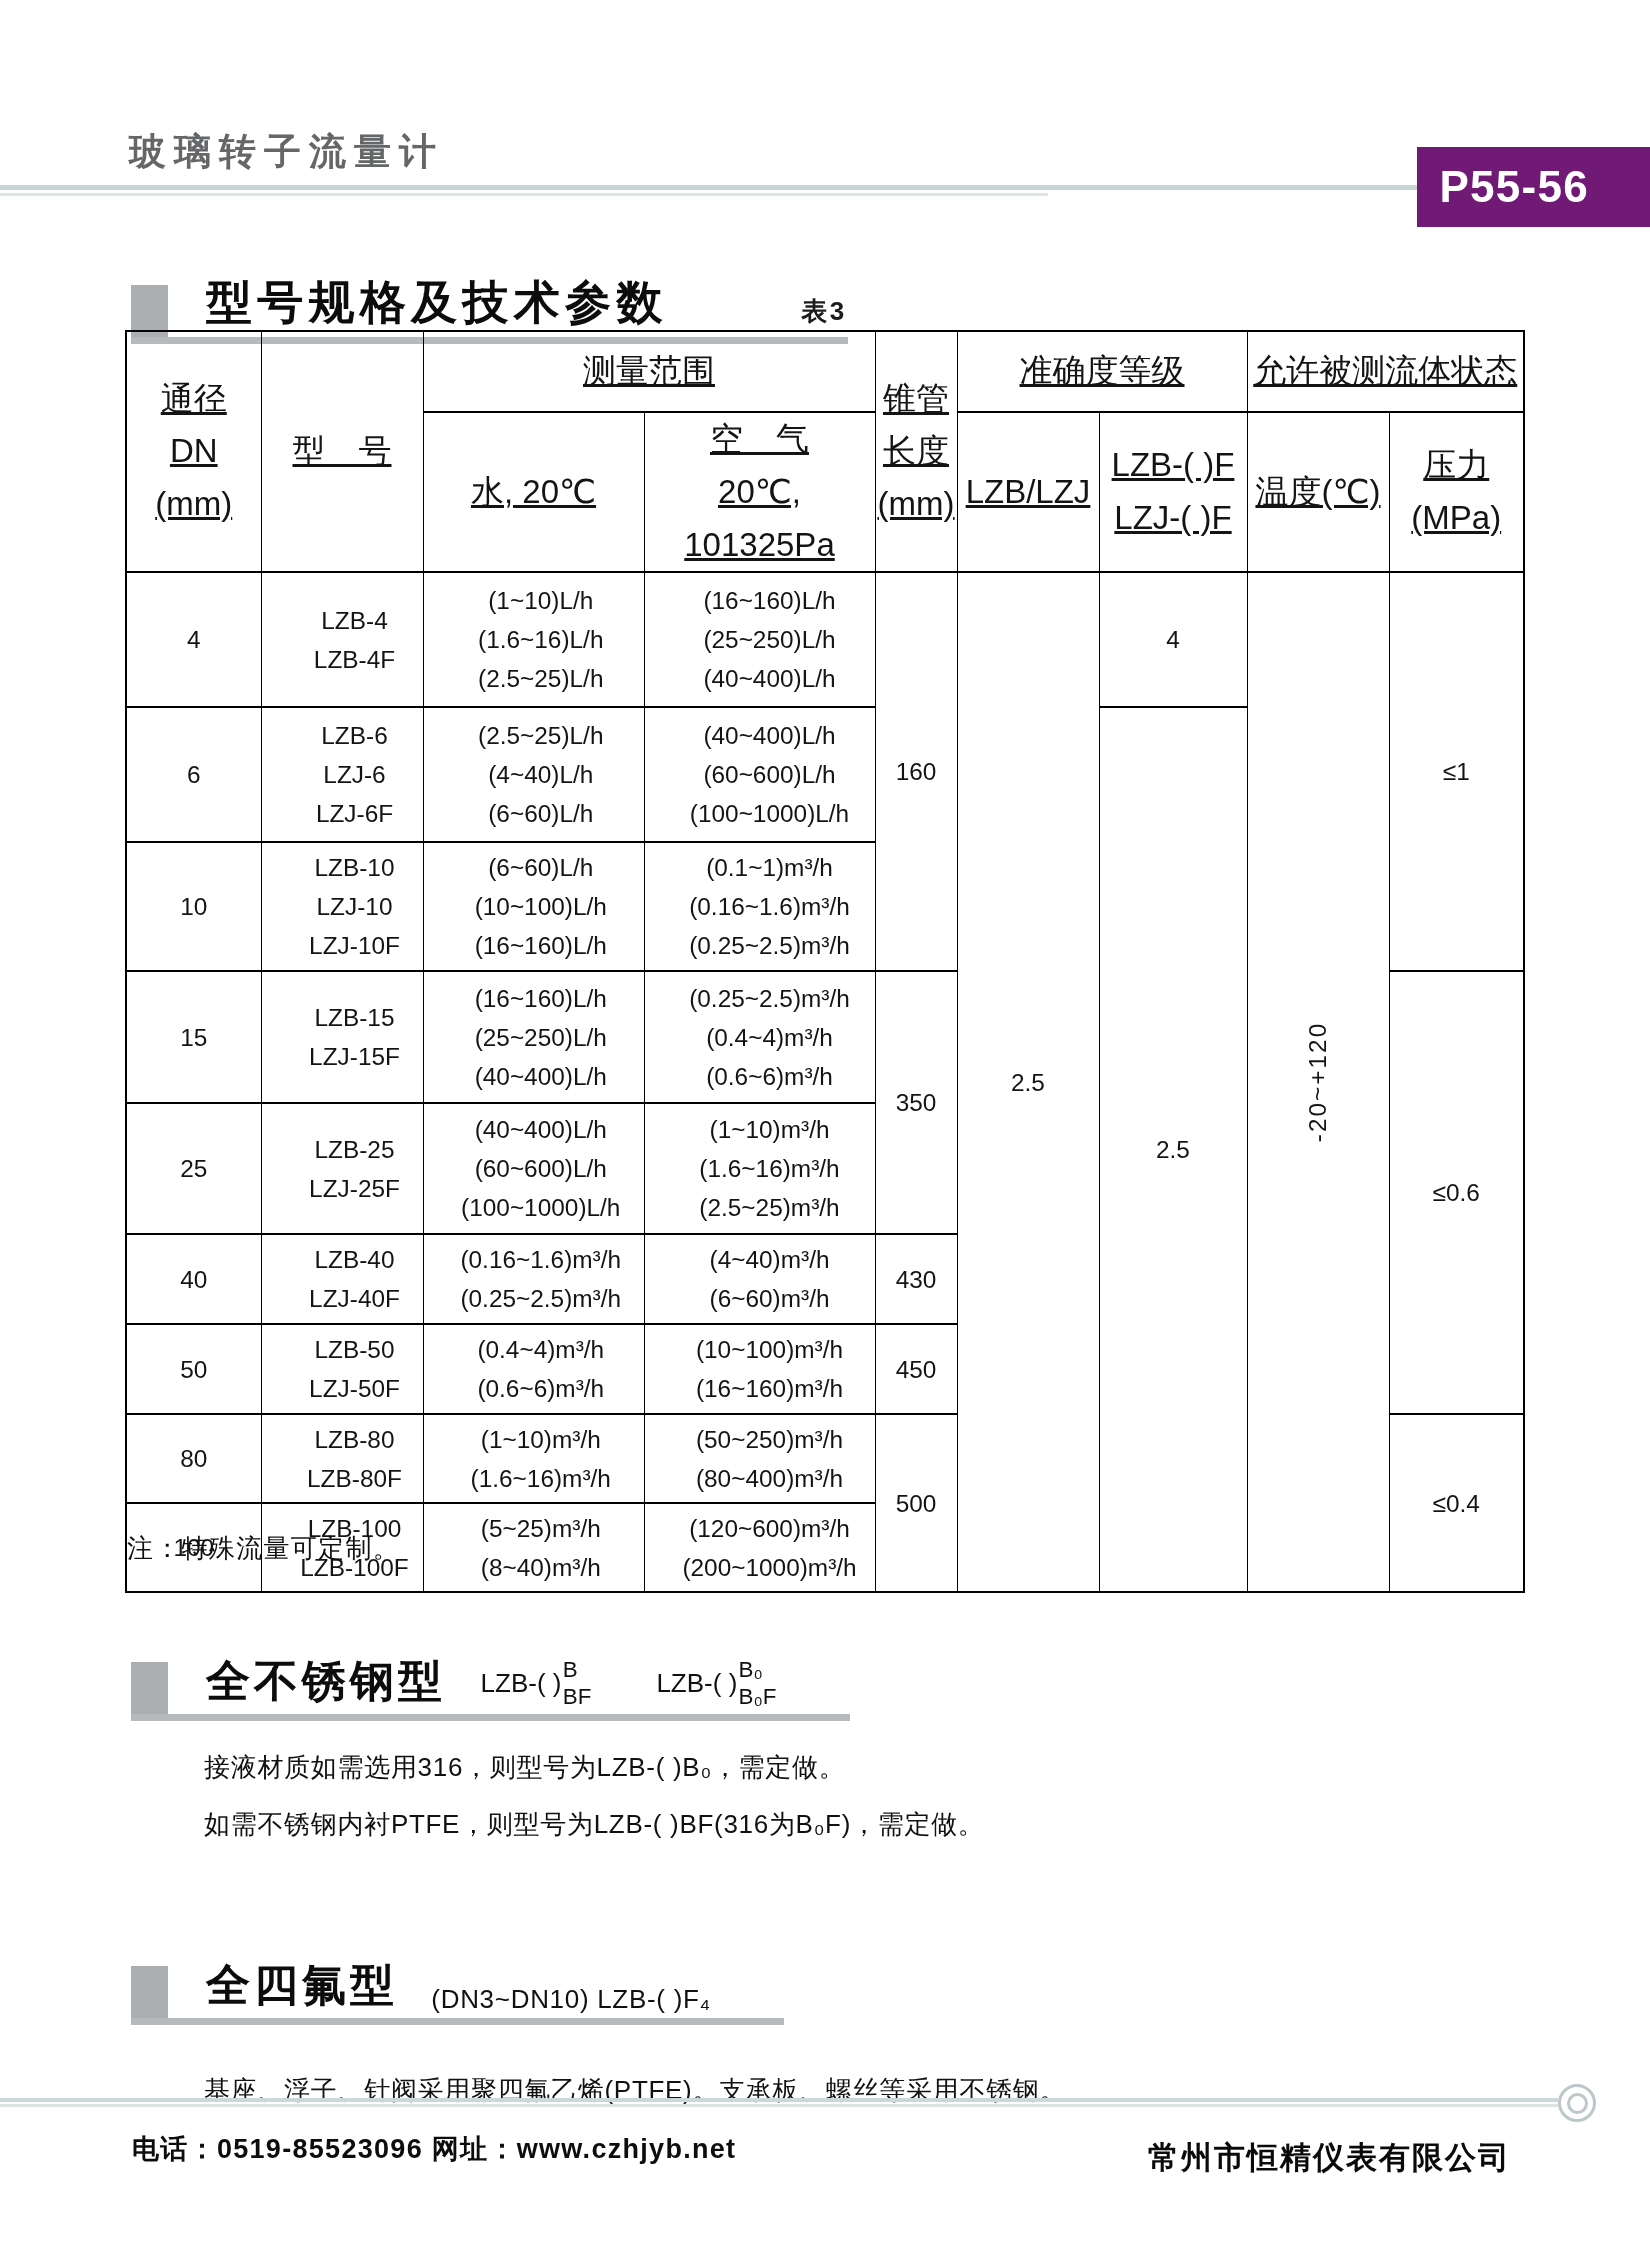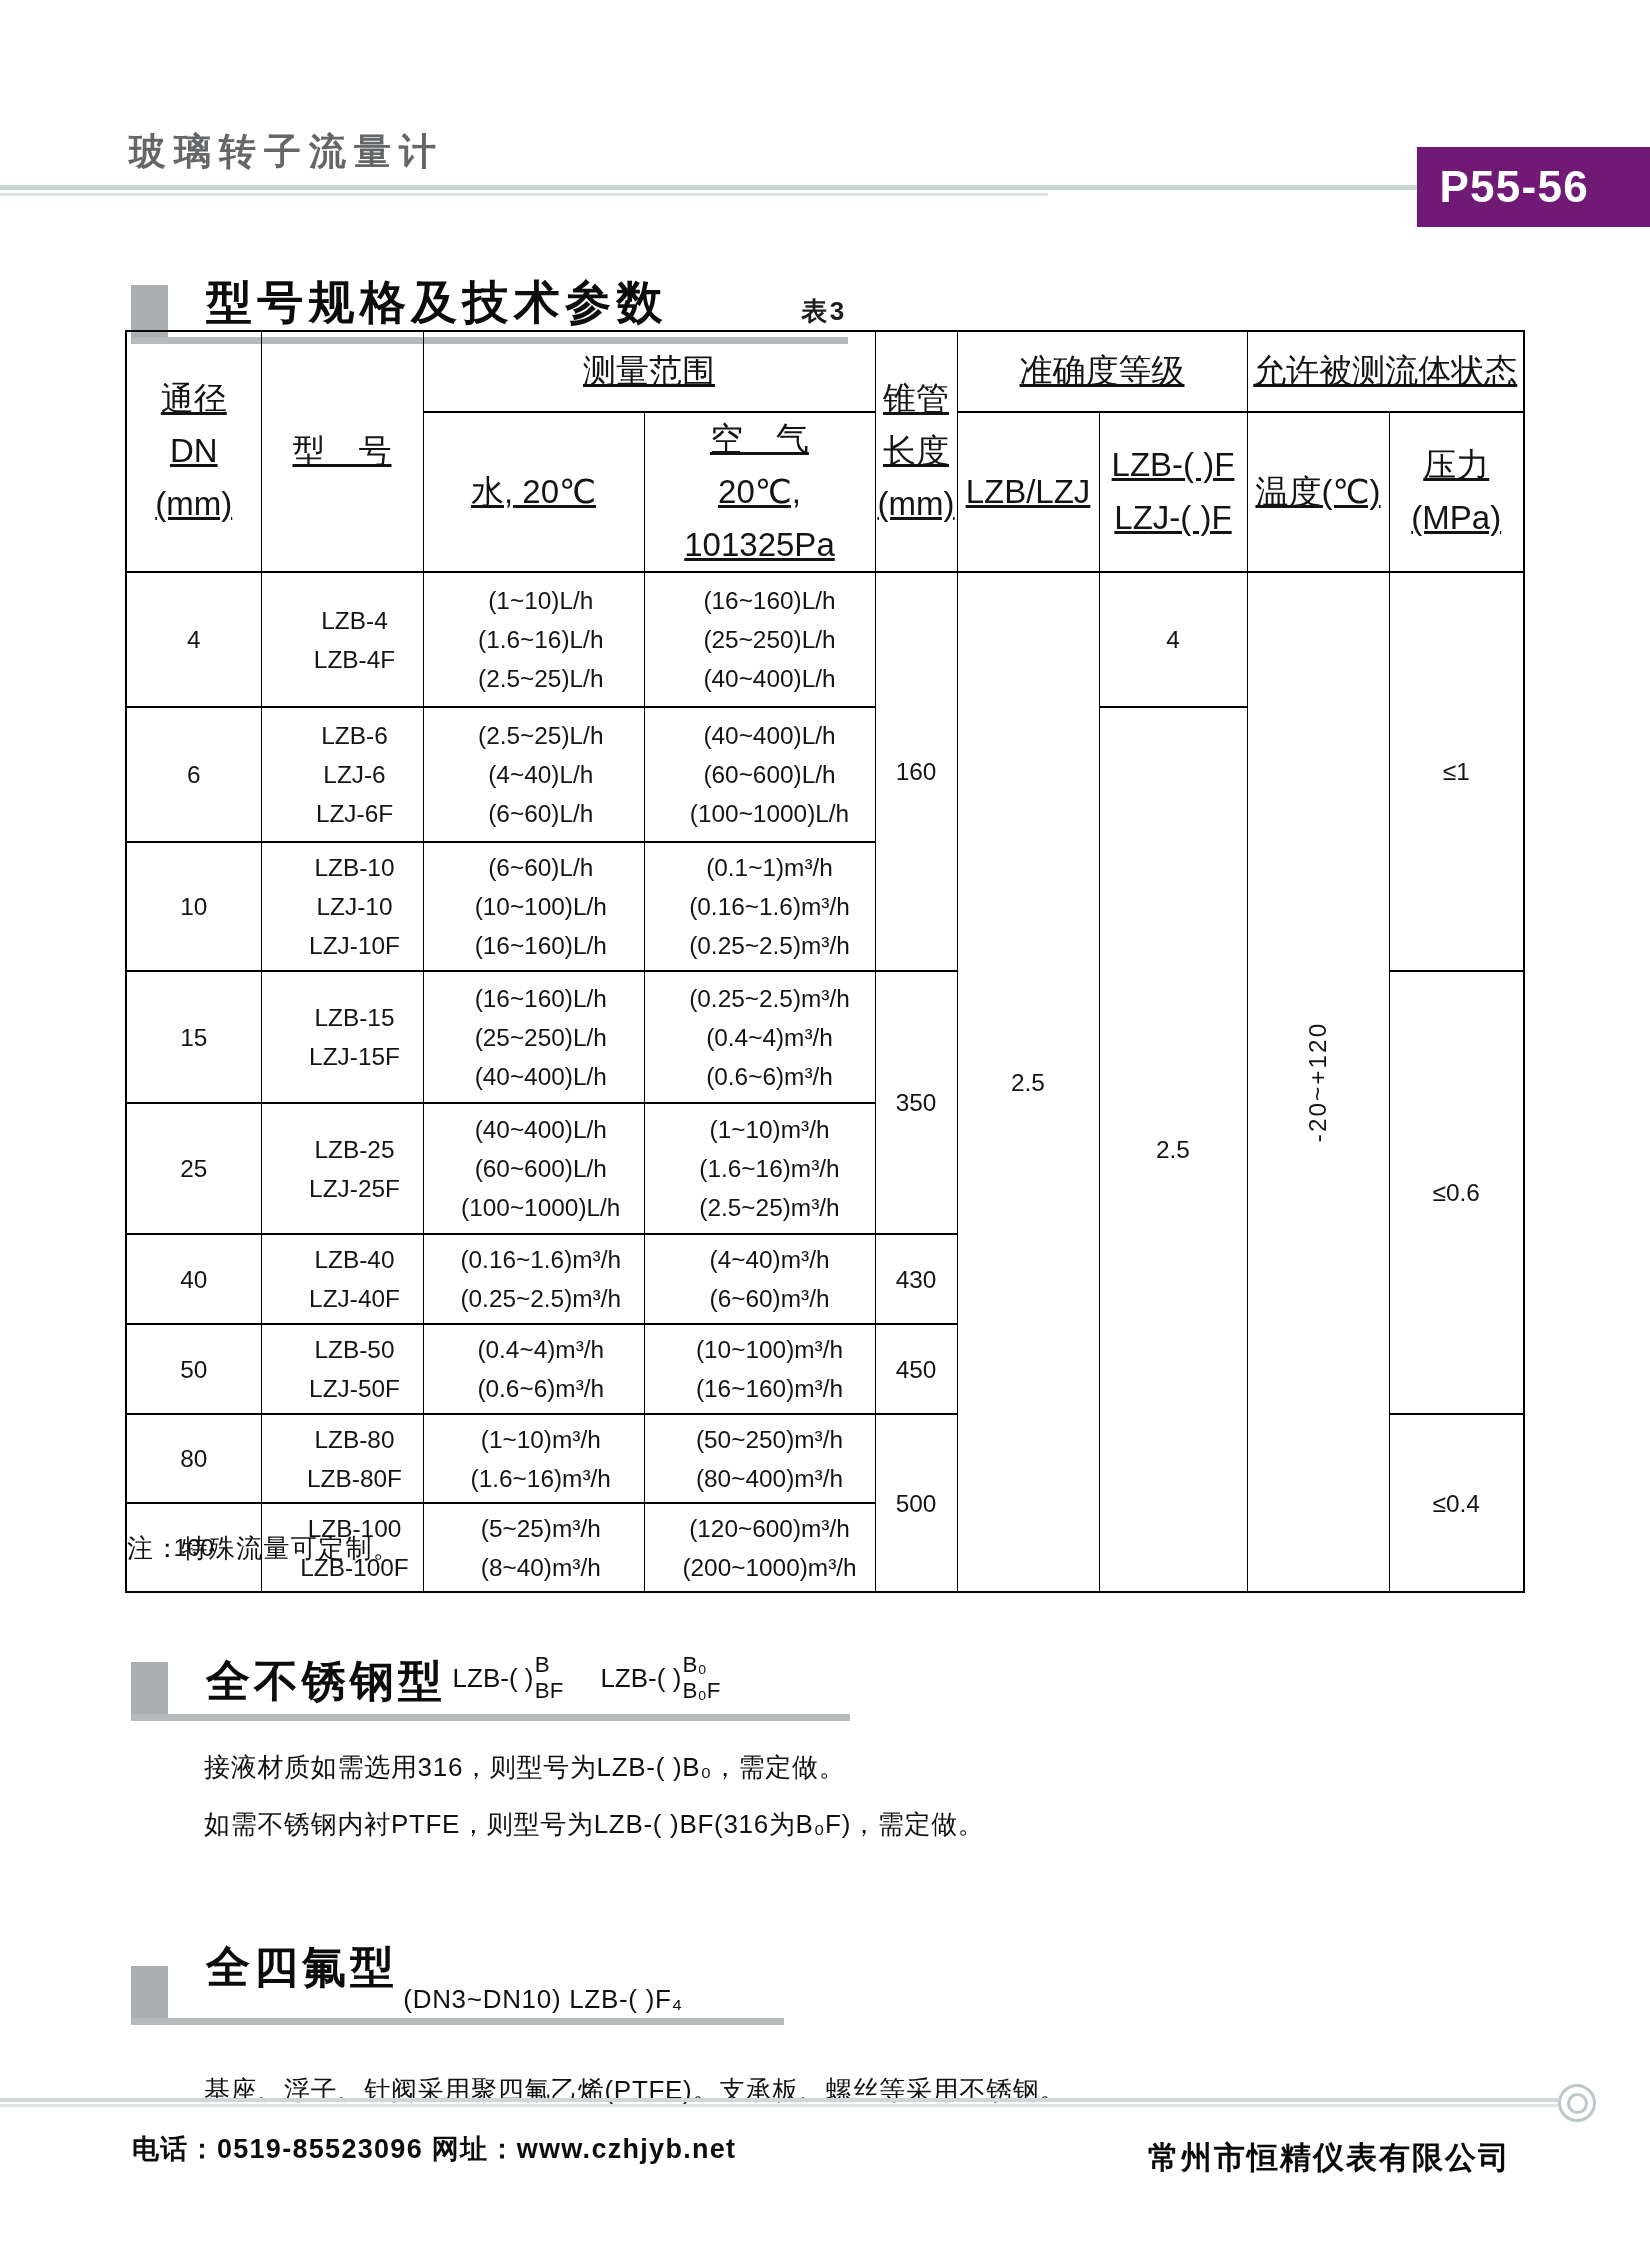--- a/index.html
+++ b/index.html
@@ -28,21 +28,21 @@
 
   
   .sec { position:absolute; }
   .sec .sq { position:absolute; left:0; bottom:6px; width:37px; height:53px; background:#abafb1; }
   .sec .uline { position:absolute; left:0; bottom:0; height:6.6px; background:#b6babc; }
   .sec .htxt {
     position:absolute; left:75px; bottom:10.5px;
     font-size:46px; font-weight:bold; letter-spacing:5.3px; color:#0c0c0c;
     white-space:nowrap;
   }
-  .sec .hrow { position:absolute; left:75px; bottom:10.5px; display:flex; align-items:flex-start; white-space:nowrap; }
+  .sec .hrow { position:absolute; left:75px; bottom:10.5px; display:flex; align-items:flex-end; white-space:nowrap;gap:28px; }
   .sec .hrow .big { font-size:44px; font-weight:bold; letter-spacing:4px; color:#0c0c0c; }
   .notation { display:inline-flex; align-items:center; margin-left:6.6px; font-size:26px; color:#111; }
   .notation .stack { display:inline-flex; flex-direction:column; font-size:22.4px; line-height:1.2; margin-left:1.3px; }
   .notation + .notation { margin-left:37px; }
   .note-inline { font-size:26px; color:#111; margin-left:5.3px; letter-spacing:0.7px;margin-top:46px; }
 
   
   .tbl-label {
     position:absolute; left:125px; top:294px; width:1398px;
     text-align:center; font-size:26px; font-weight:bold; letter-spacing:2.6px;

